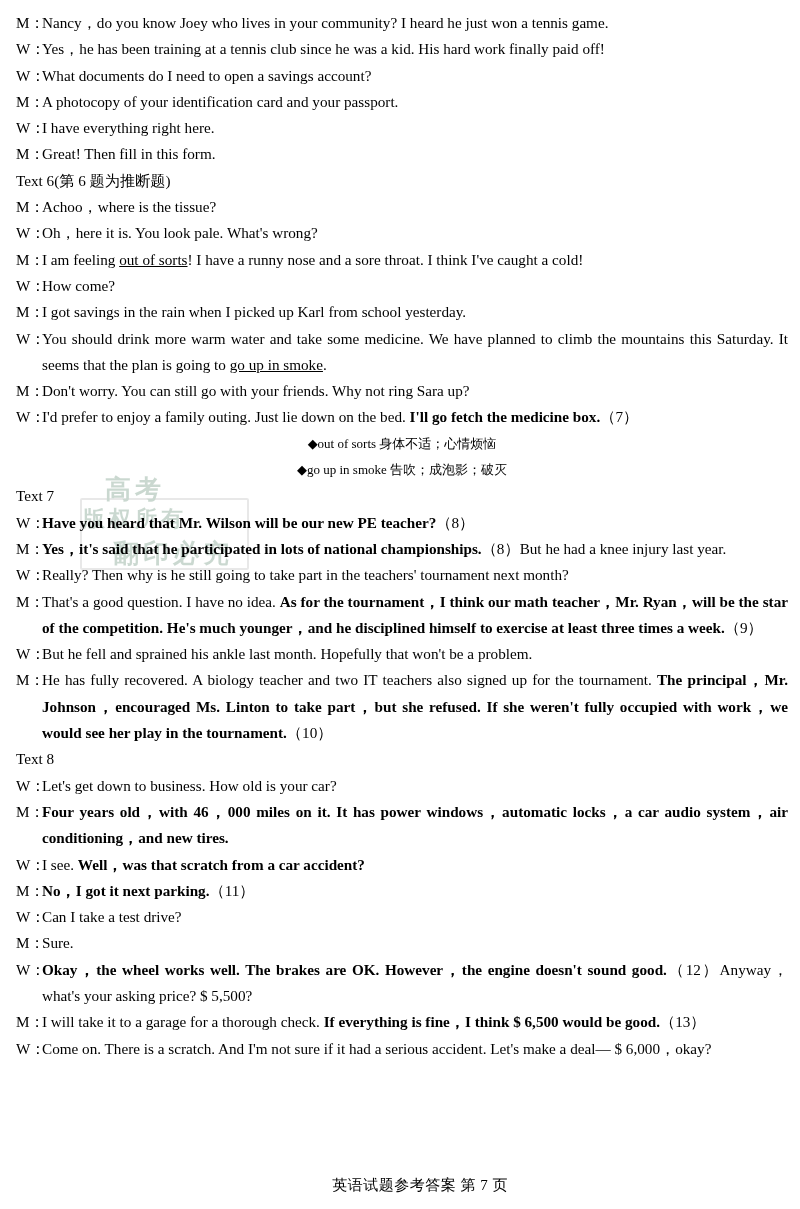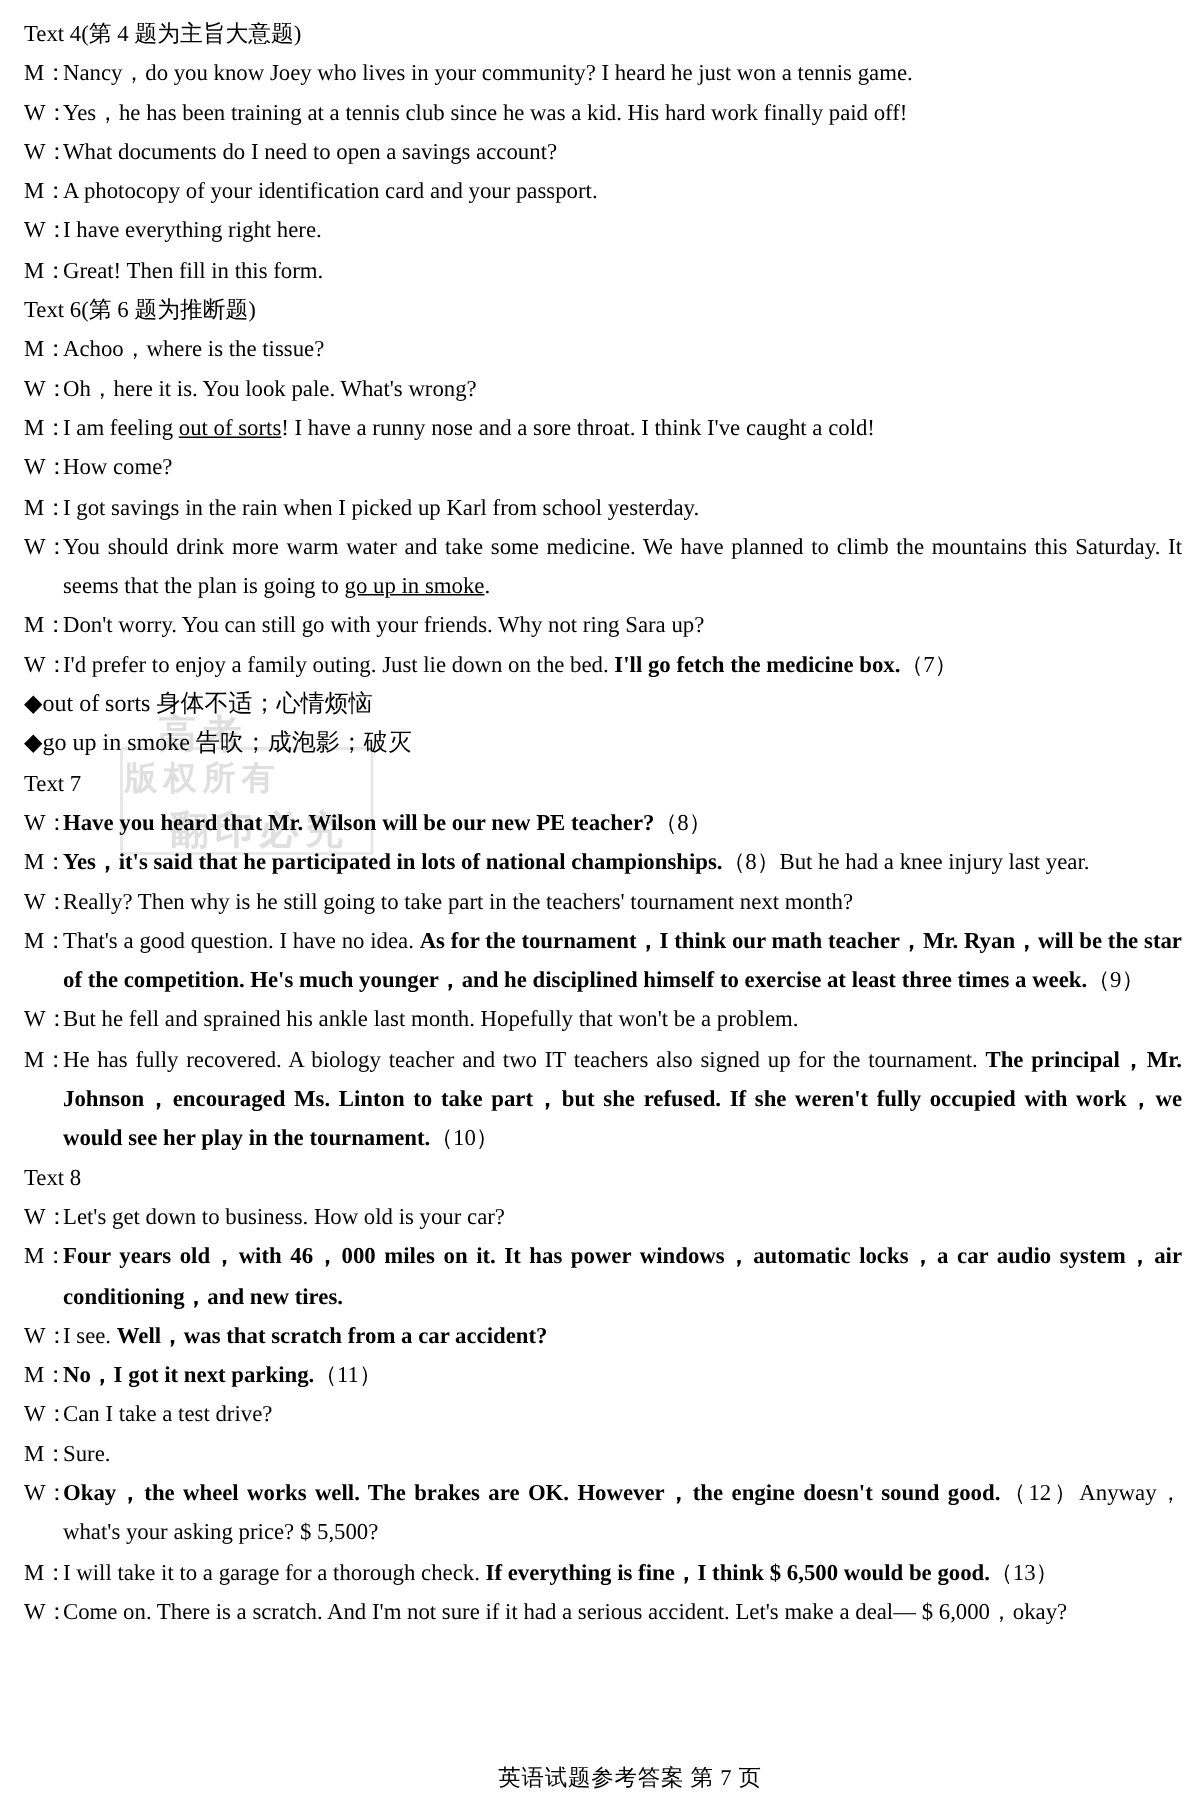--- a/index.html
+++ b/index.html
@@ -41,22 +41,23 @@
   }
   .utt {
     flex: 1 1 auto;
     text-align: justify;
   }
   .hdr {
     font-size: 15.2px;
     line-height: 26.3px;
   }
   .note {
-    font-size: 16px;
+    font-size: 13px;
     line-height: 26.3px;
+    text-align: center;
   }
   .footer {
     position: absolute;
     left: 0;
     bottom: 14px;
     width: 800px;
     text-align: center;
     font-size: 15px;
     letter-spacing: 0.5px;
     padding-left: 20px;
@@ -69,21 +70,21 @@
     width: 210px;
     height: 100px;
     pointer-events: none;
     opacity: 0.22;
     z-index: 0;
   }
   .watermark .wm-text {
     position: absolute;
     font-family: "Liberation Serif", serif;
     font-weight: bold;
-    color: #737373;
+    color: #14532d;
     white-space: nowrap;
   }
   .wm1 { left: 30px; top: 2px;  font-size: 26px; letter-spacing: 4px; }
   .wm2 { left: 8px;  top: 34px; font-size: 22px; letter-spacing: 4px; }
   .wm3 { left: 38px; top: 66px; font-size: 26px; letter-spacing: 4px; }
   .wm-box {
     position: absolute;
     left: 5px; top: 28px;
     width: 165px; height: 68px;
     border: 2px solid #9a9a9a;
@@ -97,21 +98,20 @@
 <div class="page">
 
   <div class="watermark">
     <div class="wm-box"></div>
     <div class="wm-text wm1">高考</div>
     <div class="wm-text wm2">版权所有</div>
     <div class="wm-text wm3">翻印必究</div>
   </div>
 
   <div class="content" id="content">
-      <div class="hdr">Text 4(第 4 题为主旨大意题)</div>
       <div class="dialog">
         <div class="spk">M：</div>
         <div class="utt">Nancy，do you know Joey who lives in your community? I heard he just won a tennis game.</div>
       </div>
       <div class="dialog">
         <div class="spk">W：</div>
         <div class="utt">Yes，he has been training at a tennis club since he was a kid. His hard work finally paid off!</div>
       </div>
       <div class="dialog">
         <div class="spk">W：</div>

